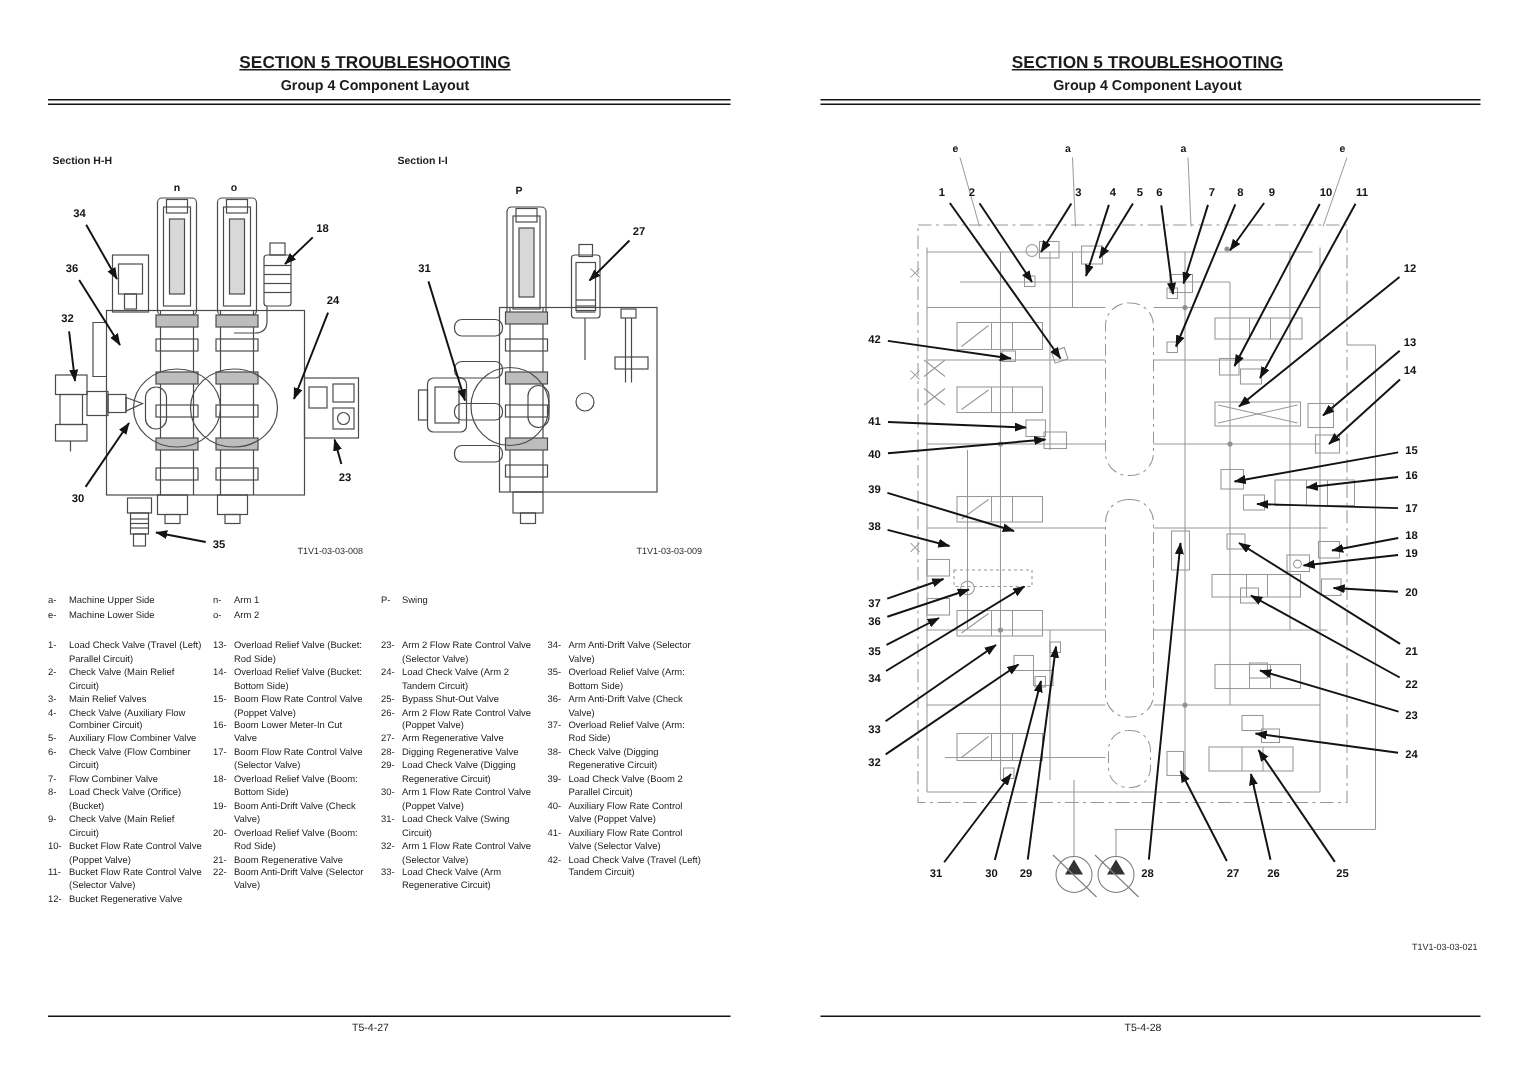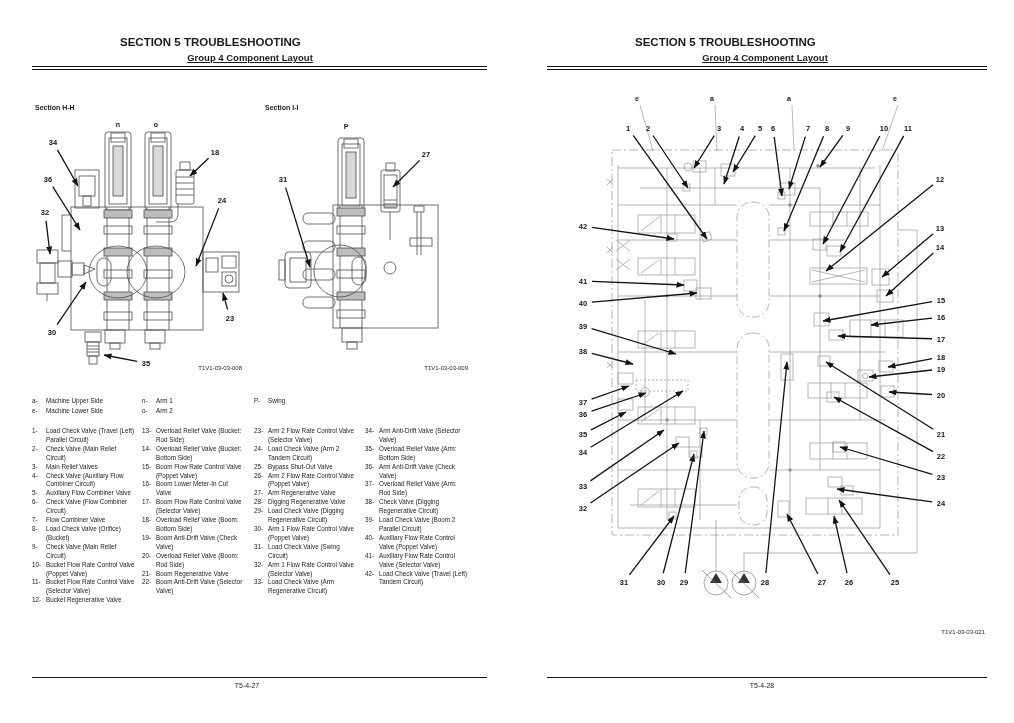--- a/index.html
+++ b/index.html
@@ -1,20 +1,20 @@
 <!DOCTYPE html>
 <html><head>
 <meta charset="utf-8">
 <style>
   html,body{margin:0;padding:0;background:#ffffff;}
   #sheet{position:relative;width:1014px;height:723px;background:#ffffff;overflow:hidden;
          font-family:"Liberation Sans",sans-serif;color:#1b1b1b;}
   .abs{position:absolute;}
-  .hdr1{font-size:11.5px;font-weight:bold;letter-spacing:0px;text-align:left;width:260px;}
-  .hdr2{font-size:9.5px;font-weight:bold;text-align:center;width:260px;text-decoration:underline;}
+  .hdr1{font-size:11.5px;font-weight:bold;letter-spacing:0px;text-align:center;width:260px;text-decoration:underline;}
+  .hdr2{font-size:9.5px;font-weight:bold;text-align:center;width:260px;}
   .dblrule{height:2.2px;border-top:1.4px solid #111;border-bottom:1.4px solid #111;}
   .seclabel{font-size:7px;font-weight:bold;}
   .figid{font-size:6px;color:#2a2a2a;text-align:right;width:100px;}
   .pgnum{font-size:7px;text-align:center;width:90px;}
   .footline{height:1.3px;background:#111;}
   .keycol,.legcol{position:absolute;}
   .li{display:flex;line-height:8.9px;font-size:6.3px;}
   .li .n{width:14px;flex:none;}
   .li .t{white-space:pre-line;}
   .kl{display:flex;line-height:10px;font-size:6.3px;}

